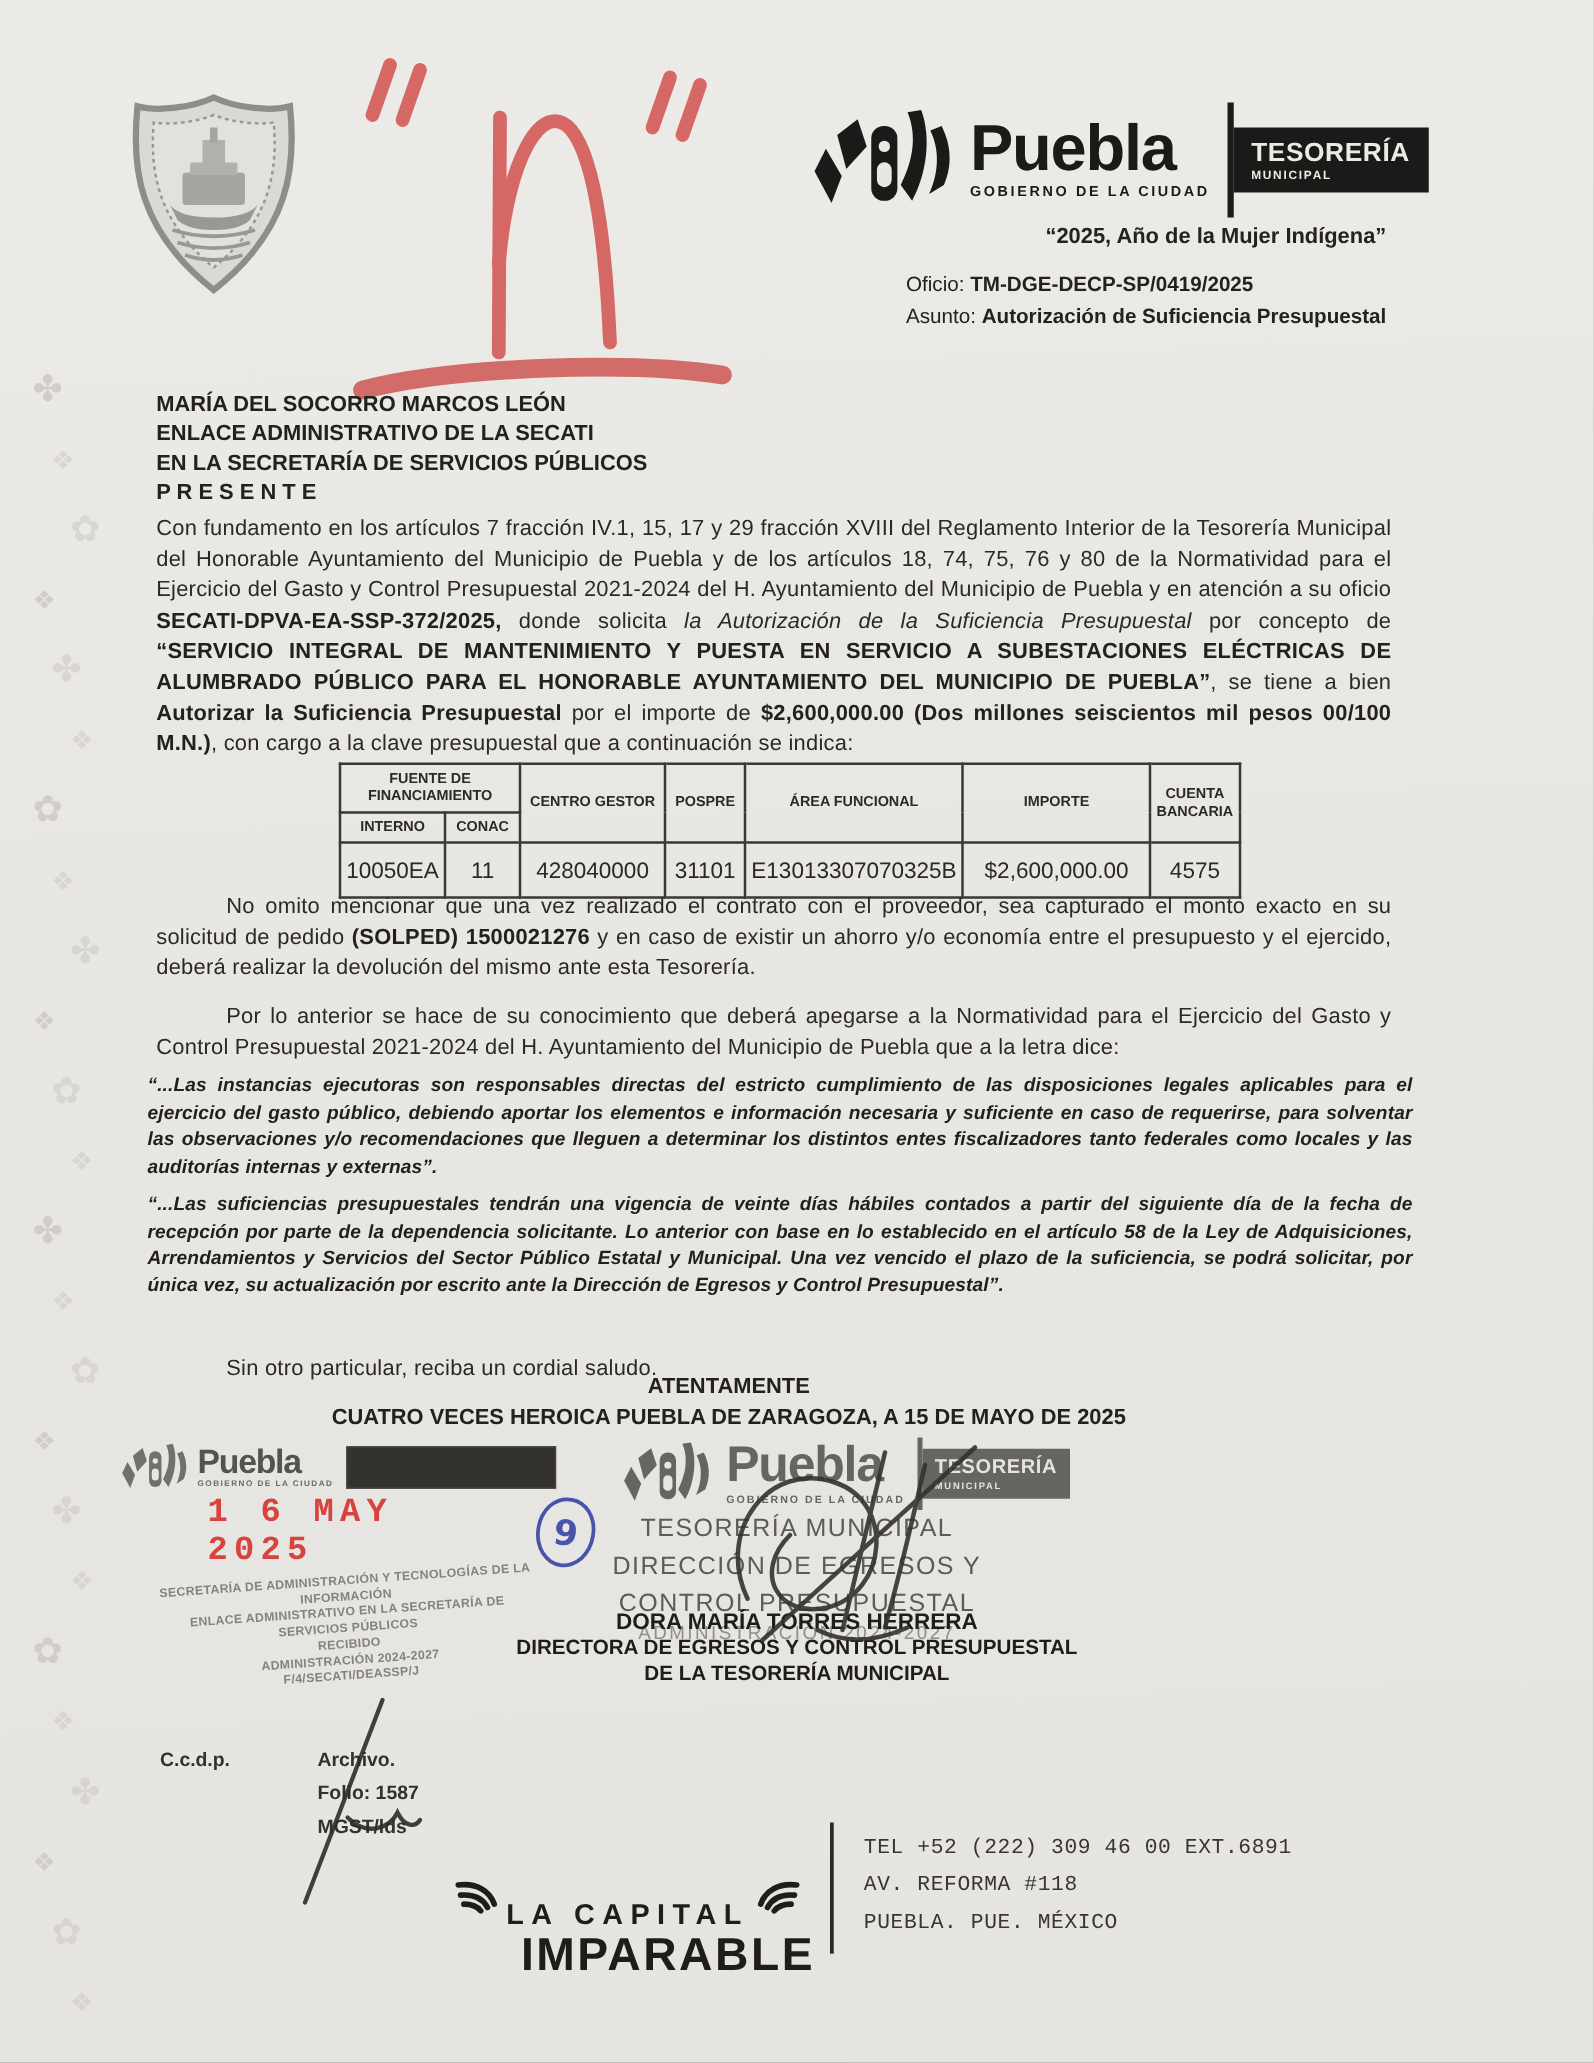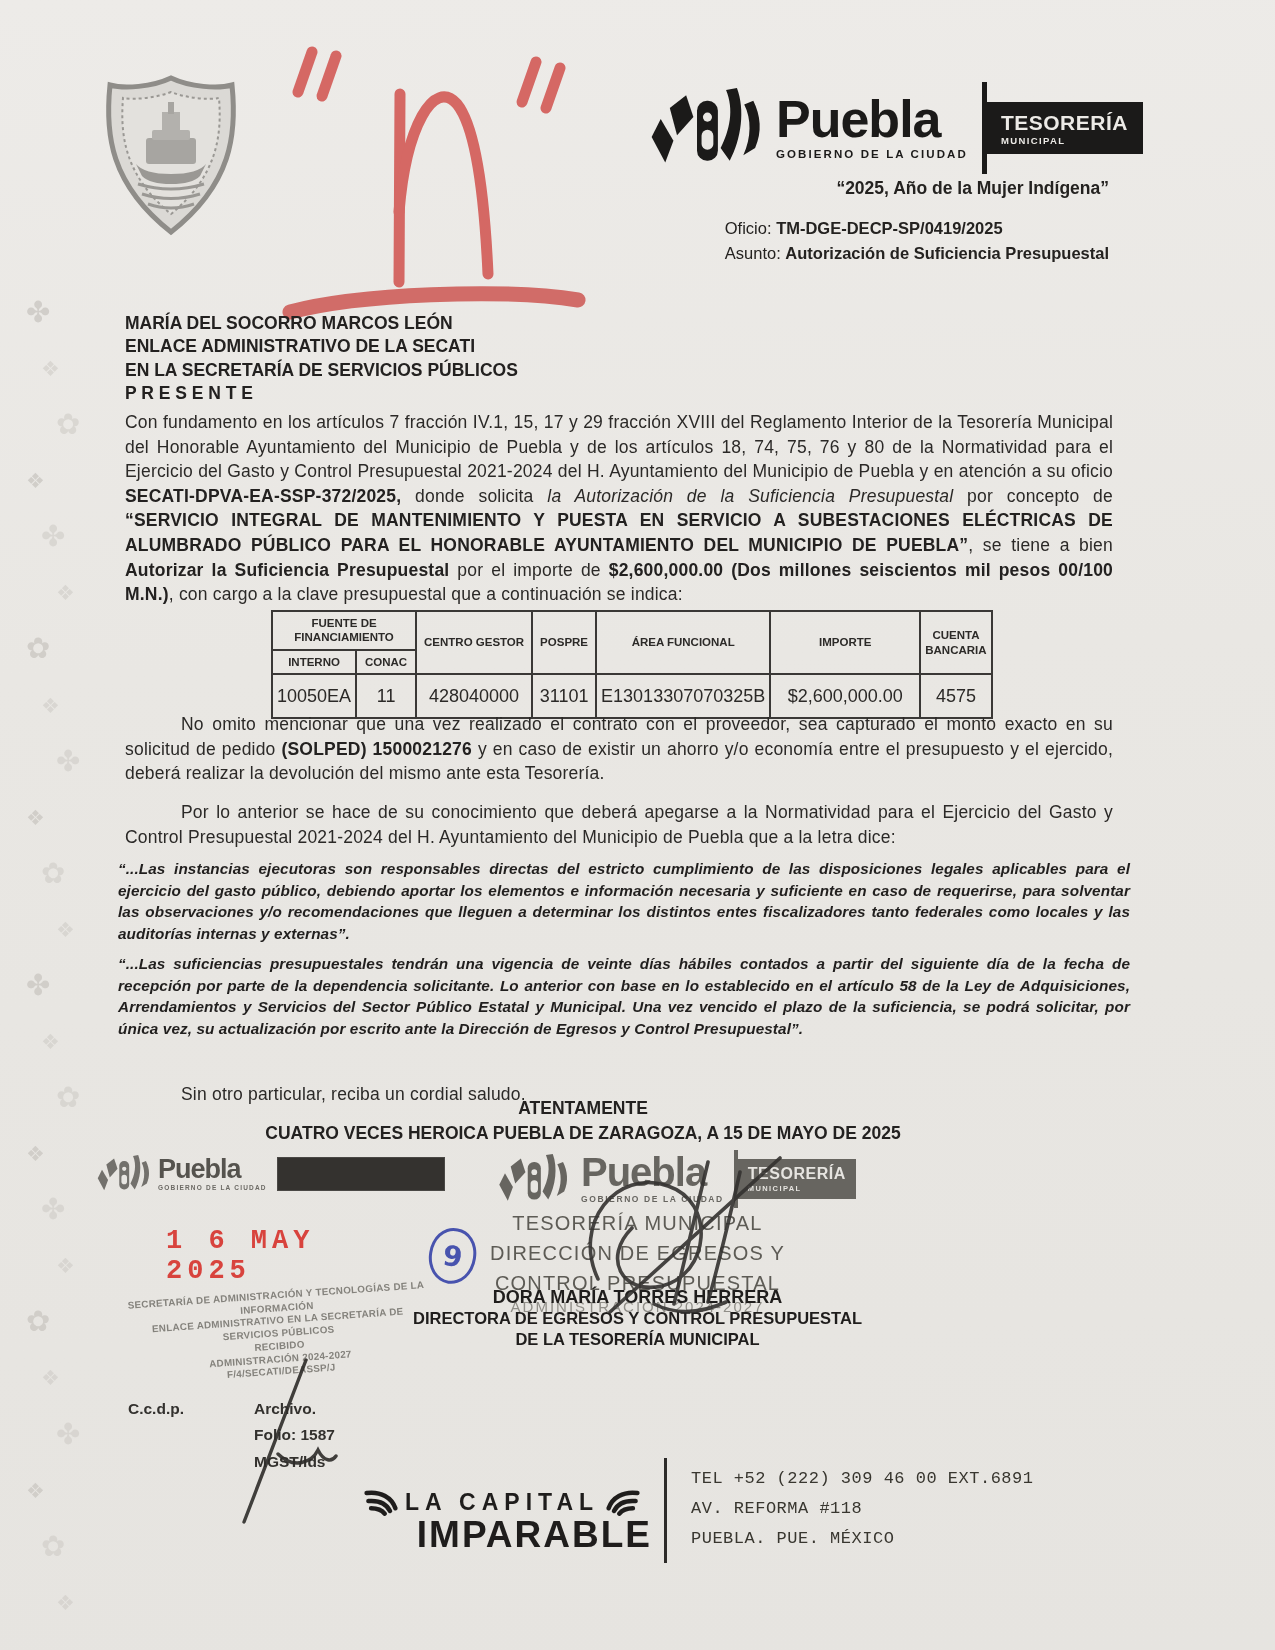--- a/index.html
+++ b/index.html
@@ -65,38 +65,38 @@
   .sig-name{position:absolute;left:0;width:1275px;top:146px;text-align:center;font-weight:800;color:#1f1d1c;}
   .sig-name .nm{font-size:18px;line-height:22px;}
   .sig-name .tt{font-size:16.5px;line-height:21px;}
   .sig-scribble{position:absolute;left:558px;top:14px;}
   
   .recv{position:absolute;left:96px;top:12px;width:380px;color:#6b6964;}
   .recv-logo{display:flex;align-items:center;}
   .recv-logo .wordmark{font-size:27px;color:#55534e;}
   .recv-logo .tagline{font-size:6.5px;letter-spacing:1.2px;margin-top:3px;color:#6b6964;}
   .redact-bar{width:168px;height:34px;background:#34322f;margin-left:10px;box-shadow:0 0 0 1px #4a4845 inset;}
-  .recv-date-row{display:flex;align-items:center;margin-top:30px;margin-left:70px;}
+  .recv-date-row{display:flex;align-items:center;margin-left:70px;}
   .recv-date{font-family:"Liberation Mono","DejaVu Sans Mono",monospace;font-weight:700;font-size:27px;
              letter-spacing:5px;color:#d8433d;}
   .blue-nine{margin-left:34px;width:46px;height:50px;border:3px solid #4853ae;border-radius:50% 48% 52% 50%;
              color:#4853ae;font-size:28px;font-weight:700;display:flex;align-items:center;justify-content:center;
              transform:rotate(8deg);font-family:"DejaVu Sans",sans-serif;}
   .recv-text{margin-top:16px;transform:rotate(-4deg);transform-origin:left top;width:360px;text-align:center;
              font-size:9.8px;font-weight:700;line-height:1.3;color:#84827c;letter-spacing:.3px;}
   
   .ccdp{position:absolute;left:128px;top:1352px;font-weight:700;font-size:15.5px;color:#33312e;line-height:1.7;}
   .ccdp-row{display:flex;margin-top:44px;}
   .ccdp-label{width:78px;}
   .ccdp-col{margin-left:48px;}
   .ccdp-scribble{position:absolute;left:80px;top:6px;}
   
   .foot-logo{position:absolute;left:352px;top:1488px;width:300px;text-align:center;color:#1f1d1c;}
   .foot-cap{display:flex;align-items:center;justify-content:center;gap:6px;}
-  .foot-cap .cap-txt{font-weight:800;font-size:23px;letter-spacing:6px;}
+  .foot-cap .cap-txt{font-weight:800;font-size:23px;letter-spacing:6px;margin-top:30px;}
   .foot-imp{font-weight:800;font-size:37px;letter-spacing:2px;line-height:1.05;text-align:right;}
   .foot-addr{position:absolute;left:664px;top:1458px;border-left:3px solid #2d2b29;padding:6px 0 10px 24px;
              font-family:"Liberation Mono","DejaVu Sans Mono",monospace;font-size:17px;line-height:1.75;
              color:#38362f;letter-spacing:.5px;}
   svg{display:block;}
 </style>
 </head>
 <body>
 
 <div class="page">

